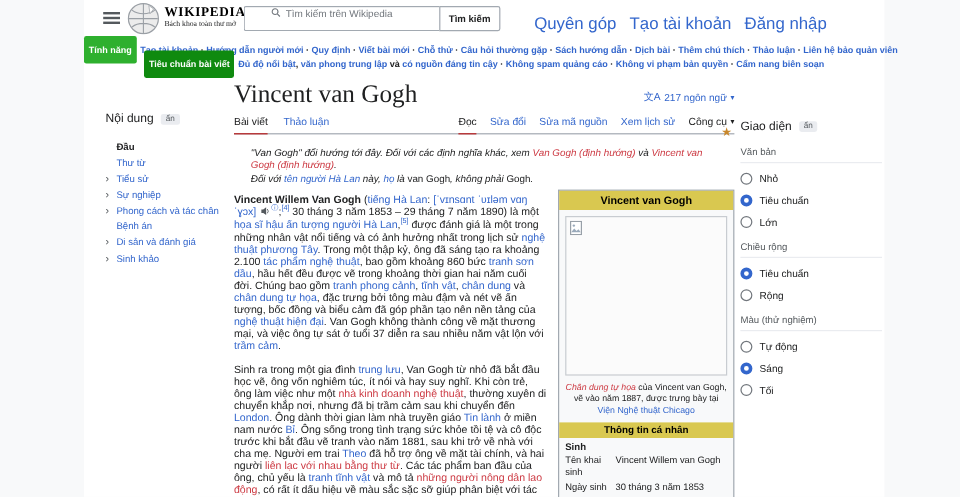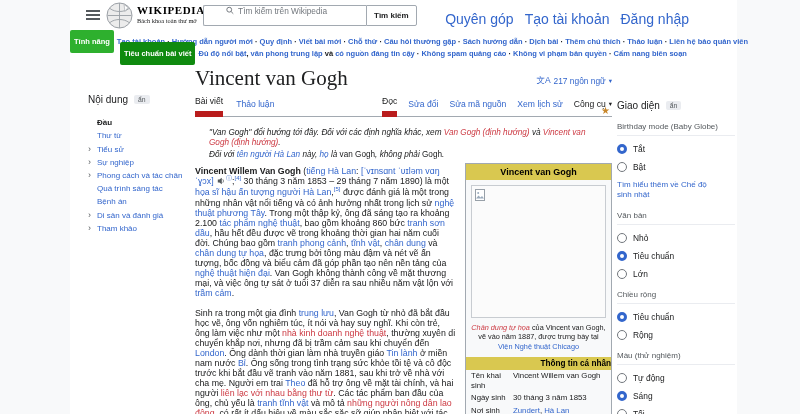--- a/index.html
+++ b/index.html
@@ -59,21 +59,21 @@
   
   .article{position:absolute;left:125px;top:68px;width:417px}
   .title-row{display:flex;justify-content:space-between;align-items:flex-end}
   h1{font-family:"Liberation Serif",serif;font-weight:normal;font-size:21px;color:#202122;line-height:1}
   .langbtn{display:flex;align-items:center;gap:3px;color:var(--accent);font-size:8.4px;font-weight:normal;cursor:pointer;padding-bottom:2px}
   .langbtn .langicon{font-size:8.5px}
   .caret{font-size:6.5px;color:inherit}
   .tabrow{display:flex;justify-content:space-between;margin-top:7px;border-bottom:1px solid var(--border);font-size:8.6px}
   .tabs-l{display:flex;gap:13px}.tabs-r{display:flex;gap:11px}
   .tab{color:var(--accent);padding-bottom:5px;cursor:pointer;display:flex;align-items:center;gap:3px;white-space:nowrap}
-  .tab.active{color:#202122;border-bottom:6px solid #b91c1c;margin-bottom:-1px}
+  .tab.active{color:#202122;border-bottom:1px solid #b91c1c;margin-bottom:-1px}
   .tab.plain{color:#202122}
   .fa-star{position:absolute;right:2px;top:38px;font-size:10px;color:#c8872b;line-height:1}
   .hatnote{font-style:italic;font-size:8.2px;line-height:9.6px;margin:11px 0 0 14px;color:#202122;width:398px}
   .hatnote.h2{margin-top:2.5px}
   .hatnote .run-r{color:var(--red);cursor:pointer}
   .hatnote .run-l{color:var(--accent);cursor:pointer}
   .hatnote .run-u{font-style:normal}
   p.body{font-size:8.8px;line-height:10.1px;margin-top:7px;color:#202122}
   p.body.p2{margin-top:9px}
   .run-l{color:var(--accent);cursor:pointer}
@@ -84,21 +84,21 @@
   .audio-icon{display:inline-block;vertical-align:-1px;margin:0 1px}
 
   
   .infobox{float:right;width:147px;margin:4px 0 6px 9px;border:1px solid var(--border);background:#f8f9fa;font-size:7.8px}
   .ib-title{background:var(--yellow);font-weight:bold;text-align:center;font-size:9px;padding:3px 2px;color:#000}
   .ib-imgwrap{margin:5px auto 4px;width:135px;height:133px;background:#fbfbfb;border:1px solid var(--softborder);position:relative}
   .ib-broken{position:absolute;left:3px;top:3px}
   .ib-caption{text-align:center;font-size:7.3px;line-height:9.2px;padding:1px 5px 6px;color:#202122}
   .ib-caption .run-ri{color:var(--red);font-style:italic;cursor:pointer}
   .ib-caption .run-l{color:var(--accent);cursor:pointer}
-  .ib-sub{background:var(--yellow);font-weight:bold;text-align:right;font-size:8.2px;padding:2px 0;color:#000}
+  .ib-sub{background:var(--yellow);font-weight:bold;text-align:center;font-size:8.2px;padding:2px 0;color:#000}
   .ib-group{font-weight:bold;padding:3px 5px 1px;font-size:8px}
   .ib-row{display:flex;padding:1.5px 0}
   .ib-row .ib-label{width:47px;padding-left:5px;flex:0 0 auto;line-height:9.4px}
   .ib-row .ib-value{flex:1;padding-right:3px;line-height:9.4px}
 </style>
 </head>
 <body>
 
 <div class="page">
 
@@ -159,32 +159,29 @@
         </div>
         <div class="toc-item">
           <span class="chev">›</span>
           <span>Sự nghiệp</span>
         </div>
         <div class="toc-item">
           <span class="chev">›</span>
           <span>Phong cách và tác chân</span>
         </div>
         <div class="toc-item noexp">
-          <span>Quá trình sáng tác</span>
-        </div>
-        <div class="toc-item noexp">
           <span>Bệnh án</span>
         </div>
         <div class="toc-item">
           <span class="chev">›</span>
           <span>Di sản và đánh giá</span>
         </div>
         <div class="toc-item">
           <span class="chev">›</span>
-          <span>Tham khảo</span>
+          <span>Sinh khảo</span>
         </div>
       </div>
   </div>
 
   <div class="article">
     <div class="title-row">
       <h1>Vincent van Gogh</h1>
       <div class="langbtn">
         <span class="langicon">文A</span>
         <span>217 ngôn ngữ</span>
@@ -229,20 +226,21 @@
       <div class="ib-imgwrap">
         <svg class="ib-broken" width="10" height="12" viewBox="0 0 10 12">
             <rect x="0.5" y="0.5" width="9" height="11" fill="#fff" stroke="#98a0a8"></rect>
             <circle cx="3.2" cy="4" r="1" fill="#9aaabb"></circle>
             <path d="M1 9.5l2.5-3 2 2L7 7l2 2.5z" fill="#9aaabb"></path>
           </svg>
       </div>
       <div class="ib-caption"><span class="run-ri">Chân dung tự họa</span><span class="run-p"> của Vincent van Gogh, vẽ vào năm 1887, được trưng bày tại </span><span class="run-l">Viện Nghệ thuật Chicago</span></div>
       <div class="ib-sub">Thông tin cá nhân</div>
       <div id="ib-body">
+          <div class="ib-group">Sinh</div>
           <div class="ib-row">
             <div class="ib-label">Tên khai sinh</div>
             <div class="ib-value"><span class="run-p">Vincent Willem van Gogh</span></div>
           </div>
           <div class="ib-row">
             <div class="ib-label">Ngày sinh</div>
             <div class="ib-value"><span class="run-p">30 tháng 3 năm 1853</span></div>
           </div>
           <div class="ib-row">
             <div class="ib-label">Nơi sinh</div>
@@ -258,32 +256,20 @@
     <p class="body p2"><span class="run-p">Sinh ra trong một gia đình </span><span class="run-l">trung lưu</span><span class="run-p">, Van Gogh từ nhỏ đã bắt đầu học vẽ, ông vốn nghiêm túc, ít nói và hay suy nghĩ. Khi còn trẻ, ông làm việc như một </span><span class="run-r">nhà kinh doanh nghệ thuật</span><span class="run-p">, thường xuyên di chuyển khắp nơi, nhưng đã bị trầm cảm sau khi chuyển đến </span><span class="run-l">London</span><span class="run-p">. Ông dành thời gian làm nhà truyền giáo </span><span class="run-l">Tin lành</span><span class="run-p"> ở miền nam nước </span><span class="run-l">Bỉ</span><span class="run-p">. Ông sống trong tình trạng sức khỏe tồi tệ và cô độc trước khi bắt đầu vẽ tranh vào năm 1881, sau khi trở về nhà với cha mẹ. Người em trai </span><span class="run-l">Theo</span><span class="run-p"> đã hỗ trợ ông về mặt tài chính, và hai người </span><span class="run-r">liên lạc với nhau bằng thư từ</span><span class="run-p">. Các tác phẩm ban đầu của ông, chủ yếu là </span><span class="run-l">tranh tĩnh vật</span><span class="run-p"> và mô tả </span><span class="run-r">những người nông dân lao động</span><span class="run-p">, có rất ít dấu hiệu về màu sắc sặc sỡ giúp phân biệt với tác phẩm sau này của ông. Năm 1886, ông chuyển đến </span><span class="run-l">Paris</span><span class="run-p">, tại đây ông được gặp nhiều danh họa Hậu ấn tượng khác, bao gồm </span></p>
   </div>
 
   <div class="appearance">
     <div class="panel-head">
       <span class="ph-title">Giao diện</span>
       <span class="pill">ẩn</span>
     </div>
     <div id="ap-sections">
         <div class="ap-sec">
-          <div class="ap-title">Birthday mode (Baby Globe)</div>
-          <div class="ap-opt sel">
-            <span class="radio"></span>
-            <span class="ap-label">Tắt</span>
-          </div>
-          <div class="ap-opt">
-            <span class="radio"></span>
-            <span class="ap-label">Bật</span>
-          </div>
-          <div class="ap-link">Tìm hiểu thêm về Chế độ sinh nhật</div>
-        </div>
-        <div class="ap-sec">
           <div class="ap-title">Văn bản</div>
           <div class="ap-opt">
             <span class="radio"></span>
             <span class="ap-label">Nhỏ</span>
           </div>
           <div class="ap-opt sel">
             <span class="radio"></span>
             <span class="ap-label">Tiêu chuẩn</span>
           </div>
           <div class="ap-opt">

